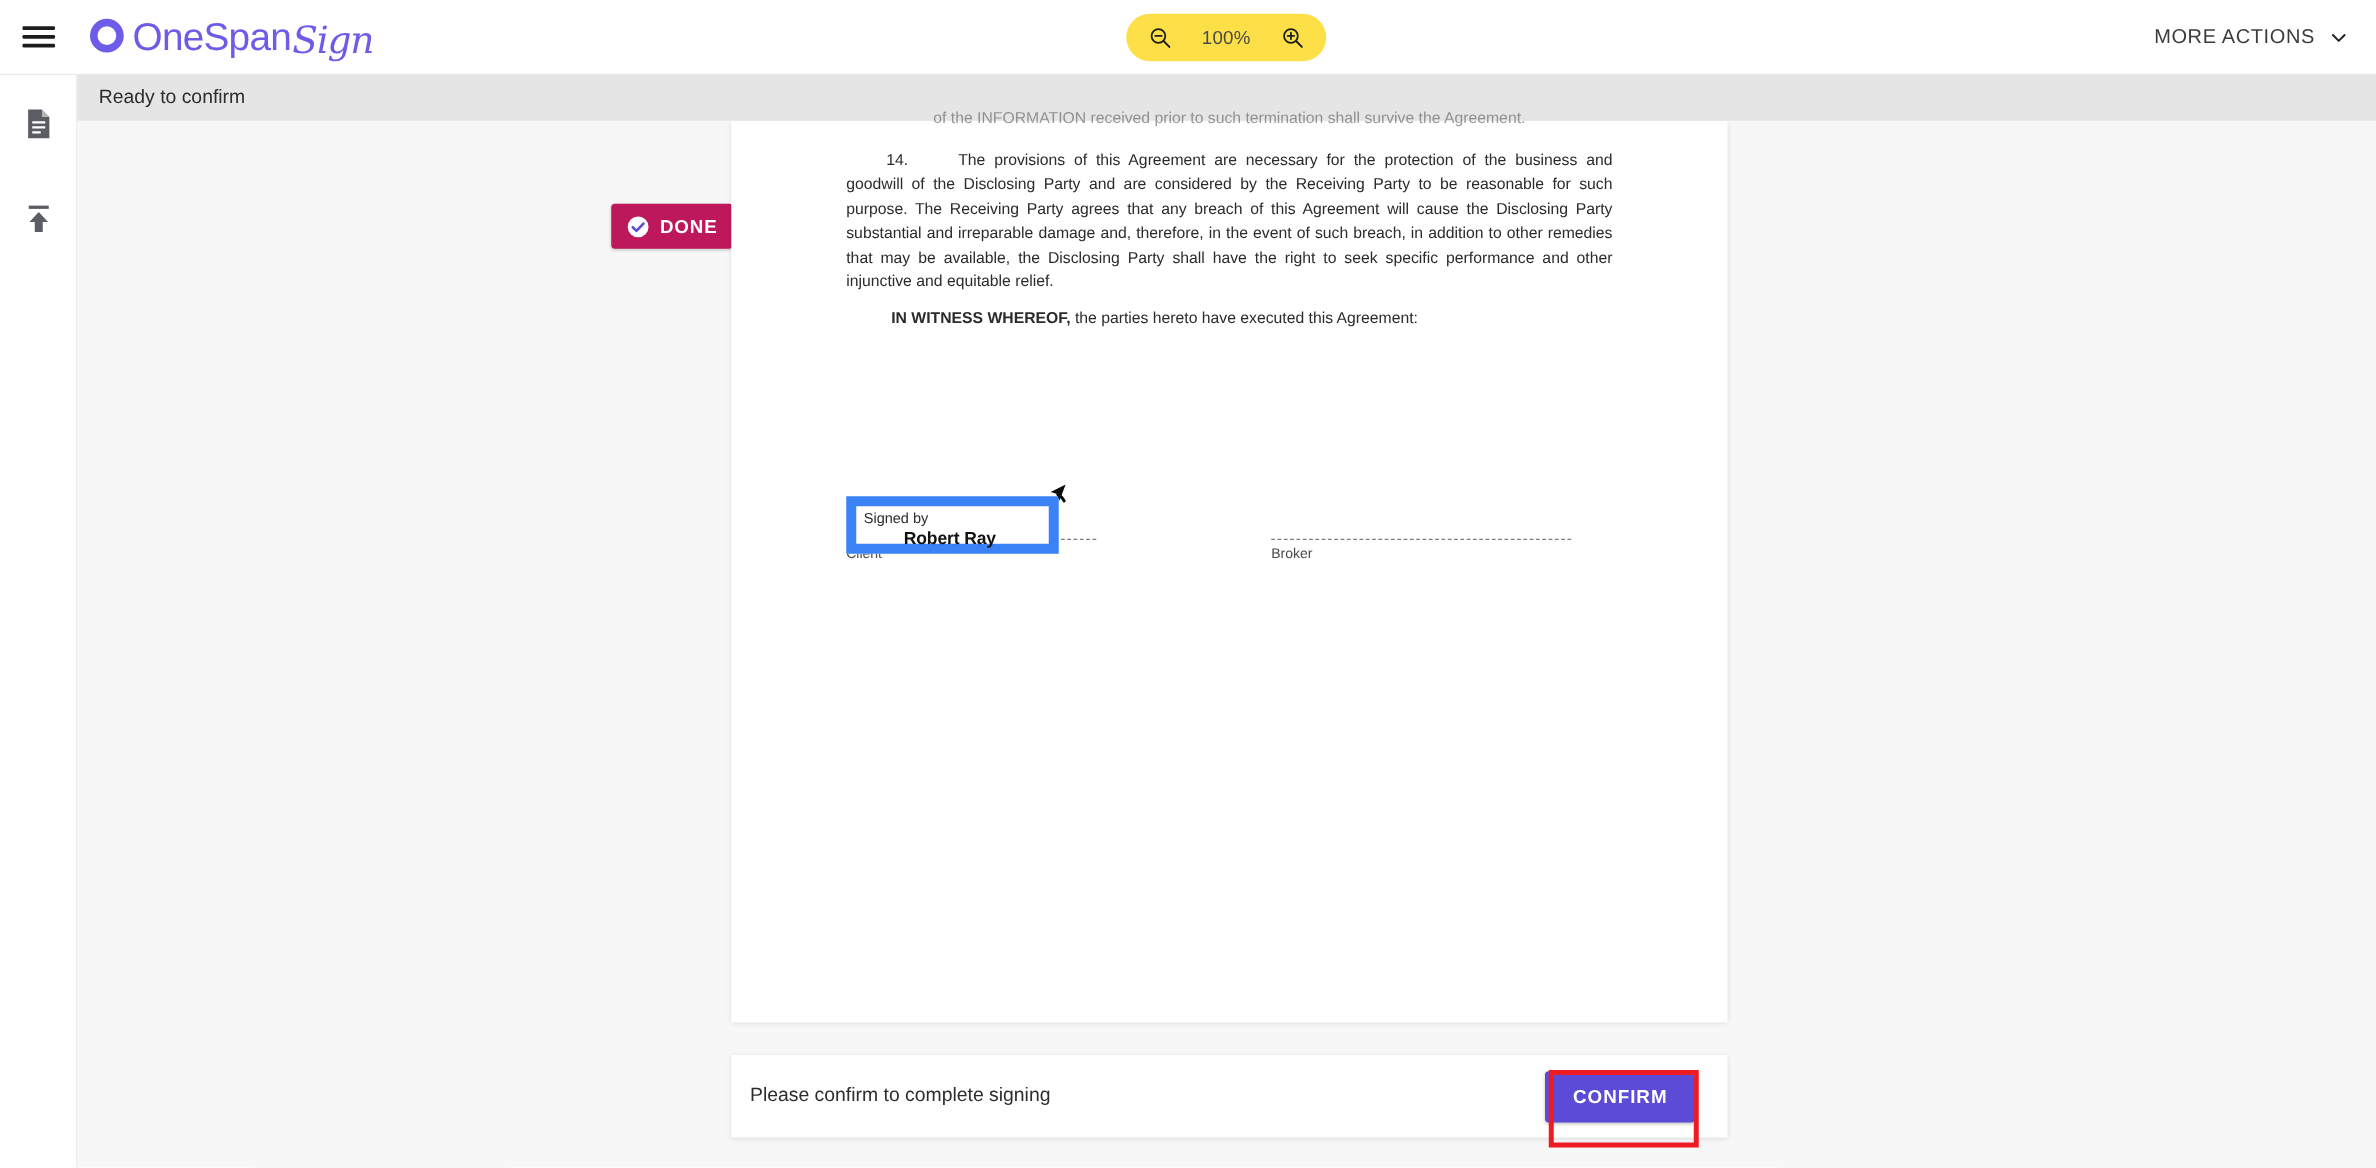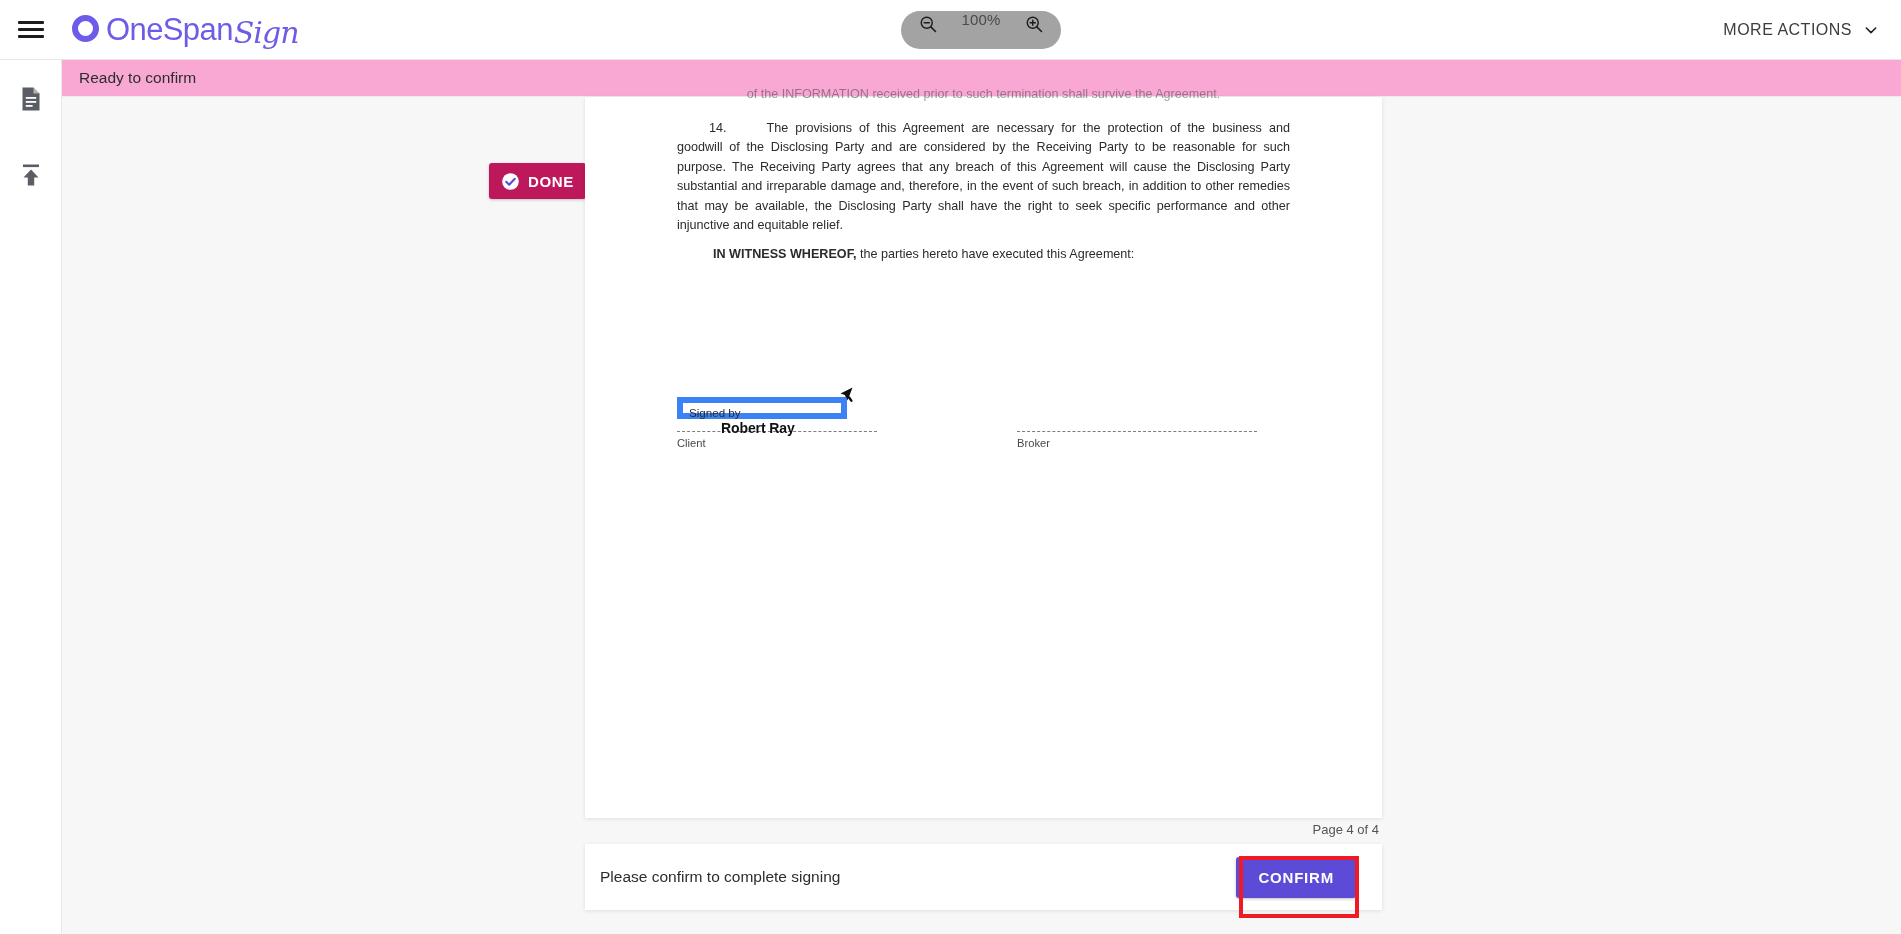--- a/index.html
+++ b/index.html
@@ -77,24 +77,24 @@
     letter-spacing: -1px;
     margin-left: 1px;
     position: relative;
     top: 3px;
   }
 
   .zoomgroup {
     position: absolute;
     left: 901px; top: 11px;
     width: 160px; height: 38px;
-    background: #a3a3a3;
+    background: #fde047;
     border-radius: 19px;
     display: flex;
-    align-items: flex-start;
+    align-items: center;
     justify-content: space-between;
     padding: 0 14px;
   }
   .zoom-btn {
     width: 26px; height: 26px;
     display: flex; align-items: center; justify-content: center;
     cursor: pointer;
     background: none; border: none;
   }
   .zoom-level {
@@ -136,21 +136,21 @@
     width: 34px; height: 34px;
     display: flex; align-items: center; justify-content: center;
     cursor: pointer;
   }
 
   
   .statusbar {
     position: absolute;
     left: 62px; top: 60px;
     width: 1839px; height: 37px;
-    background: #f9a8d4;
+    background: #e5e5e5;
     border-bottom: 1px solid #ececec;
     display: flex;
     align-items: center;
     padding-left: 17px;
   }
   .status-text {
     font-size: 15.5px;
     color: #2d2d2d;
   }
 
@@ -225,22 +225,22 @@
     color: #2b2b2b;
   }
   .doc-witness b { font-weight: 700; }
 
   
   .sig-row { position: absolute; left: 92px; top: 300px; width: 613px; }
 
   .sig-box {
     position: absolute;
     left: 0; top: 0;
-    width: 170px; height: 22px;
-    border: 6px solid #3b82f6;
+    width: 170px; height: 46px;
+    border: 8px solid #3b82f6;
     background: #ffffff;
     padding: 3px 6px 0 6px;
     cursor: pointer;
     z-index: 3;
   }
   .sig-small {
     font-size: 11.6px;
     color: #2b2b2b;
     line-height: 14px;
   }
@@ -443,21 +443,20 @@
         <svg class="sig-cursor" width="28" height="28" viewBox="0 0 28 28">
           <path d="M20.5 4.5 L8.5 10.5 L13.6 12.2 L15.6 17.6 Z" fill="#0d0d0d"></path>
           <path d="M14.2 12.6 C16.4 13.6 18.2 15.4 19.4 17.8" fill="none" stroke="#0d0d0d" stroke-width="2.3" stroke-linecap="round"></path>
         </svg>
 
         <div class="sig-label-client">Client</div>
         <div class="sig-label-broker">Broker</div>
       </div>
     </div>
 
-    <div class="page-indicator">Page 4 of 4</div>
 
     <div class="confirmbar">
       <span class="confirm-text">Please confirm to complete signing</span>
       <button class="confirm-btn">CONFIRM</button>
     </div>
   </div>
 
   <div class="highlight-box"></div>
 
 </div>

